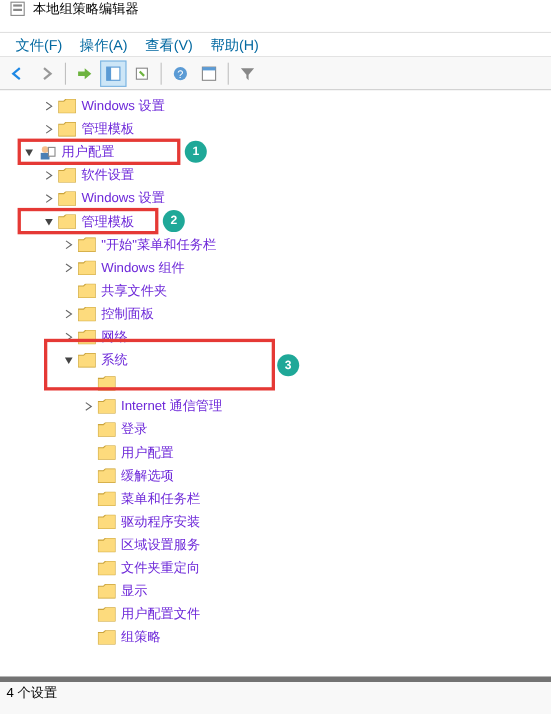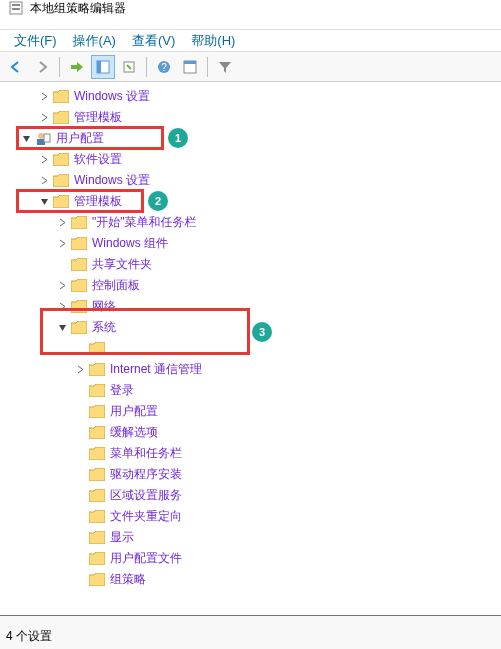--- a/index.html
+++ b/index.html
@@ -24,21 +24,21 @@
     .fold { width: 18px; display: inline-flex; align-items: center; justify-content: center; margin-right: 2px; }
     .label { padding: 1px 2px; }
     .label.selected { background: #d0d0d0; border: 1px dotted #000; }
 
     .ind { display: inline-block; }
     .i1 { width: 18px; } .i2 { width: 36px; } .i3 { width: 54px; } .i4 { width: 72px; }
 
     .callout { position: absolute; border: 3px solid #e53935; pointer-events: none; }
     .badge { position: absolute; width: 20px; height: 20px; border-radius: 50%; background: #1fa898; color: #fff; font-size: 11px; display: flex; align-items: center; justify-content: center; pointer-events: none; font-weight: bold; }
 
-    .statusbar { position: absolute; bottom: 0; left: 0; right: 0; height: 34px; border-top: 1px solid #737373; background: #f8f8f8; padding: 12px 6px; font-size: 12px; }
+    .statusbar { position: absolute; bottom: 0; left: 0; right: 0; height: 34px; border-top: 5px solid #737373; background: #f8f8f8; padding: 2px 6px; font-size: 12px; }
   </style>
 </head>
 <body>
 
 <div class="titlebar">
   <span class="icon">
     <svg width="16" height="16" viewBox="0 0 16 16">
         <rect x="2" y="2" width="12" height="12" fill="#fff" stroke="#888"></rect>
         <rect x="4" y="4" width="8" height="2" fill="#888"></rect>
         <rect x="4" y="8" width="8" height="2" fill="#888"></rect>

